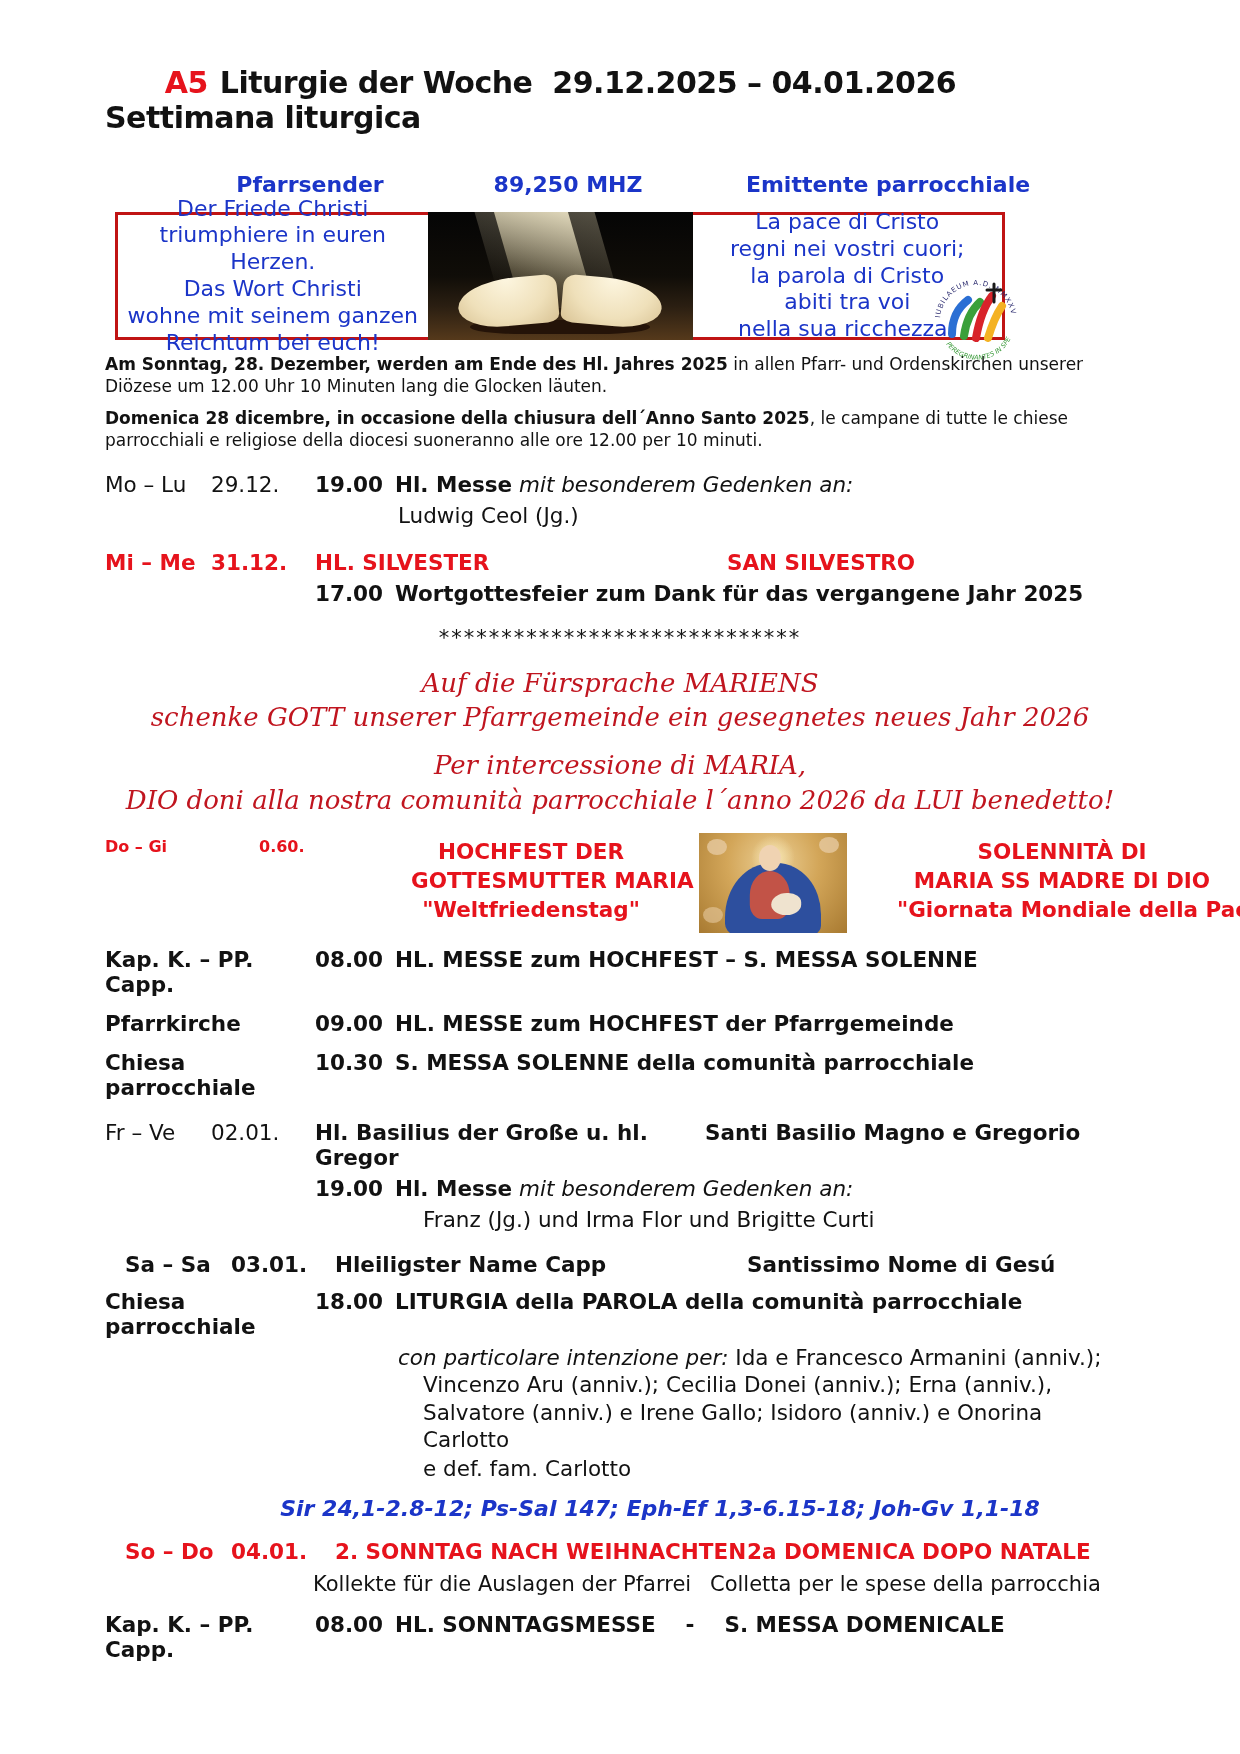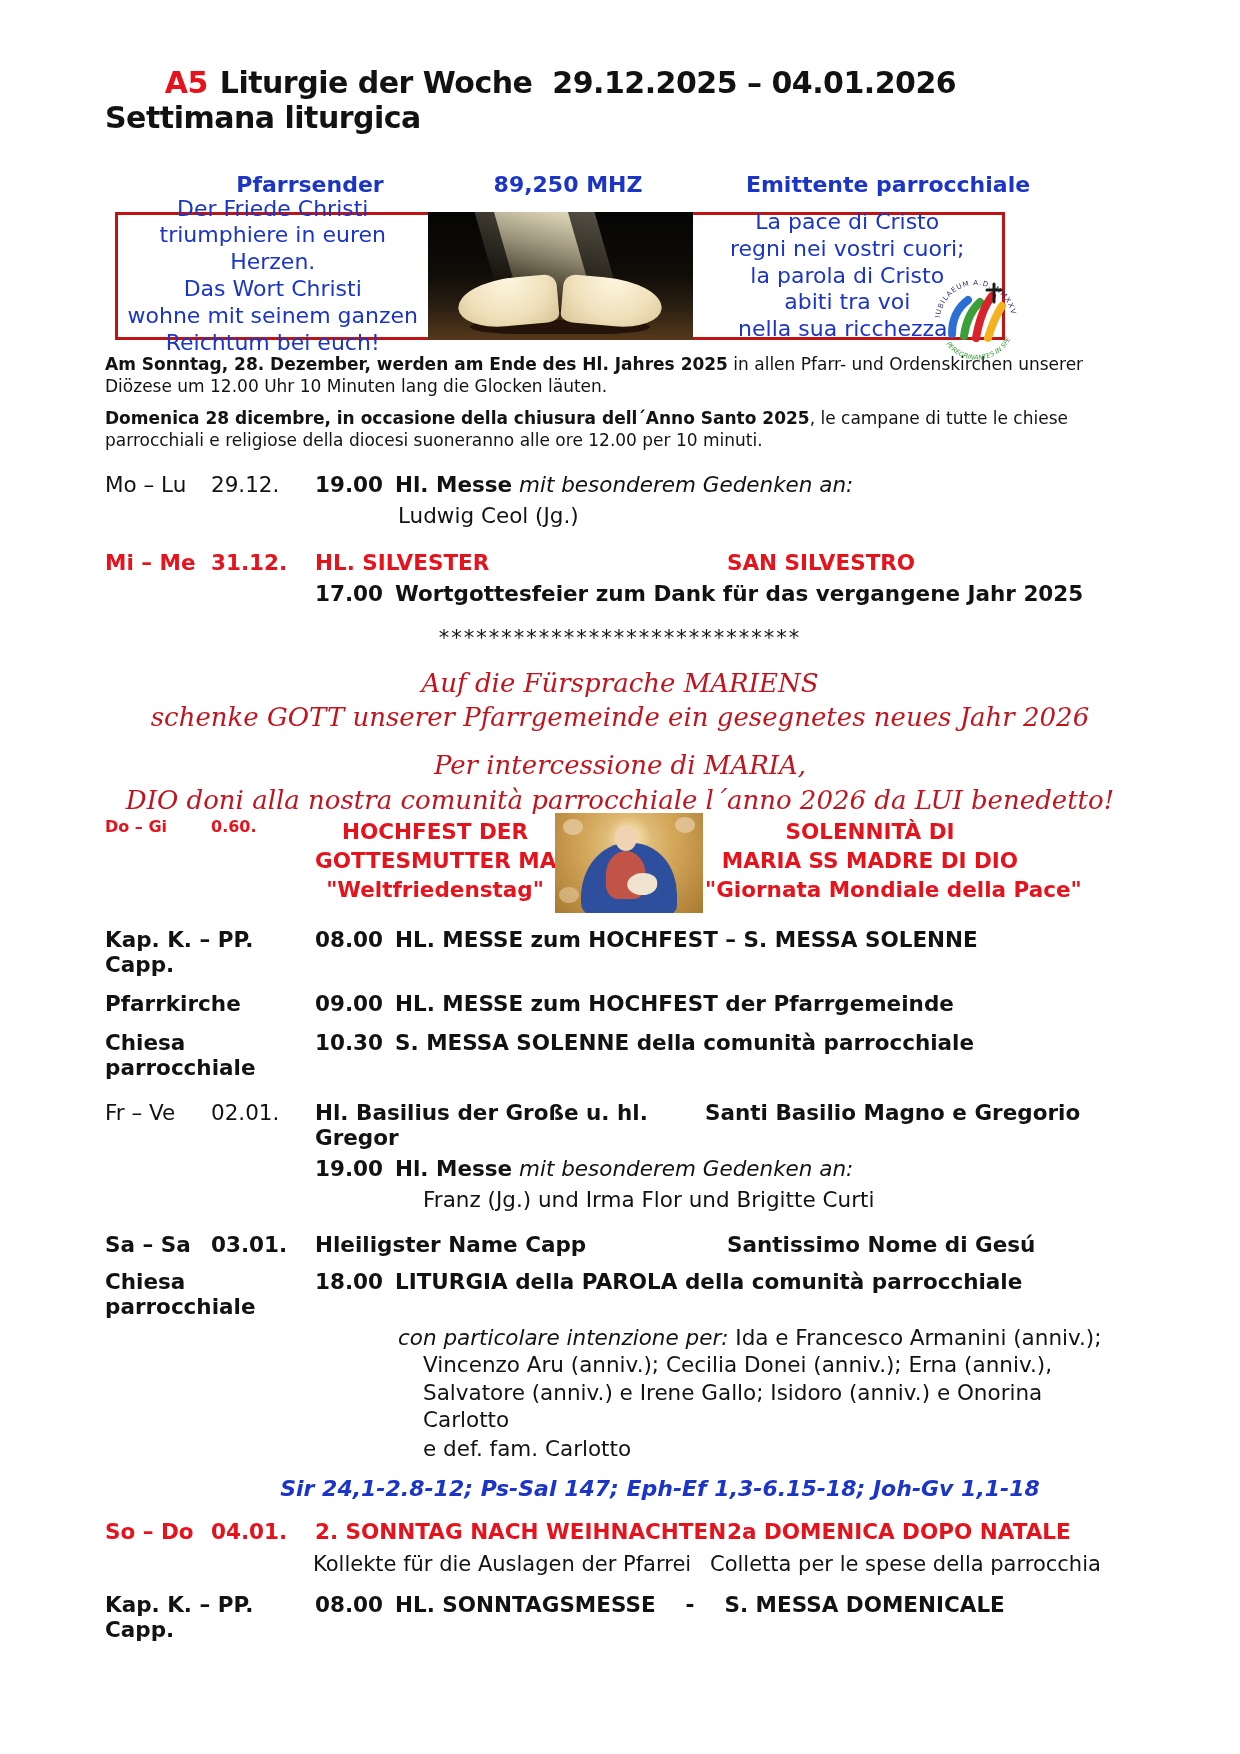--- a/index.html
+++ b/index.html
@@ -49,21 +49,21 @@
   .ital{font-style:italic;font-weight:500;}
   .indent1{margin-left:293px;font-size:21.5px;}
   .indent2{margin-left:318px;font-size:21.5px;line-height:1.24;}
   .pre{white-space:pre-wrap;}
 
   .stars{text-align:center;font-size:21px;letter-spacing:2px;margin-top:20px;font-weight:500;}
 
   .script{font-family:"DejaVu Serif",serif;font-style:italic;color:var(--script-red);
           font-size:26px;text-align:center;line-height:1.32;}
 
-  .feast{display:grid;grid-template-columns:106px 104px 240px 150px 330px;align-items:start;}
+  .feast{display:grid;grid-template-columns:106px 104px 240px 150px 330px;margin-top:20px;align-items:start;gap:48px;}
   .feast-title{color:var(--red);font-weight:bold;font-size:21.5px;text-align:center;line-height:1.35;white-space:nowrap;}
 
   .madonna{width:148px;height:100px;position:relative;overflow:hidden;margin-top:-4px;
            background:radial-gradient(circle at 50% 30%,#ecd096 0%,#d3a659 45%,#a87a31 100%);}
   .halo{position:absolute;top:2px;left:50%;transform:translateX(-50%);width:44px;height:44px;border-radius:50%;
         background:radial-gradient(circle,#f7e7b5 0%,rgba(247,231,181,0) 70%);}
   .cloak{position:absolute;bottom:-8px;left:50%;transform:translateX(-50%);width:96px;height:78px;
          background:#2d4f9e;border-radius:48% 46% 30% 34%/70% 66% 20% 22%;}
   .dress{position:absolute;bottom:14px;left:50%;transform:translateX(-58%);width:40px;height:48px;
          background:#c25347;border-radius:50% 50% 30% 30%;}
@@ -72,21 +72,21 @@
   .child{position:absolute;bottom:18px;left:50%;transform:translateX(-6%);width:30px;height:22px;
          background:#efe3cf;border-radius:55% 45% 50% 50%;}
   .cherub{position:absolute;width:20px;height:16px;background:#e6c9a0;border-radius:50%;opacity:.8;}
   .cherub.c1{top:6px;left:8px;} .cherub.c2{top:4px;right:8px;} .cherub.c3{bottom:10px;left:4px;opacity:.6;}
 
   .readings{margin-top:14px;margin-left:80px;text-align:center;color:var(--blue);
             font-style:italic;font-weight:600;font-size:22px;}
 
   .kollekte{display:grid;grid-template-columns:208px 397px 1fr;font-size:21px;margin-top:8px;}
   .mt6{margin-top:6px;} .mt10{margin-top:10px;} .mt12{margin-top:12px;} .mt14{margin-top:14px;}
-  .mt16{margin-top:16px;} .mt18{margin-top:18px;} .mt20{margin-top:20px;} .mt22{margin-top:22px;}
+  .mt16{margin-top:16px;} .mt18{margin-top:18px;margin-left:20px;} .mt20{margin-top:20px;} .mt22{margin-top:22px;}
 </style>
 </head>
 <body>
 
 <div class="page">
   <div class="content">
 
     <div class="title-line">
       <span class="a5">A5</span><span>Liturgie der Woche  29.12.2025 – 04.01.2026 Settimana liturgica</span>
     </div>

